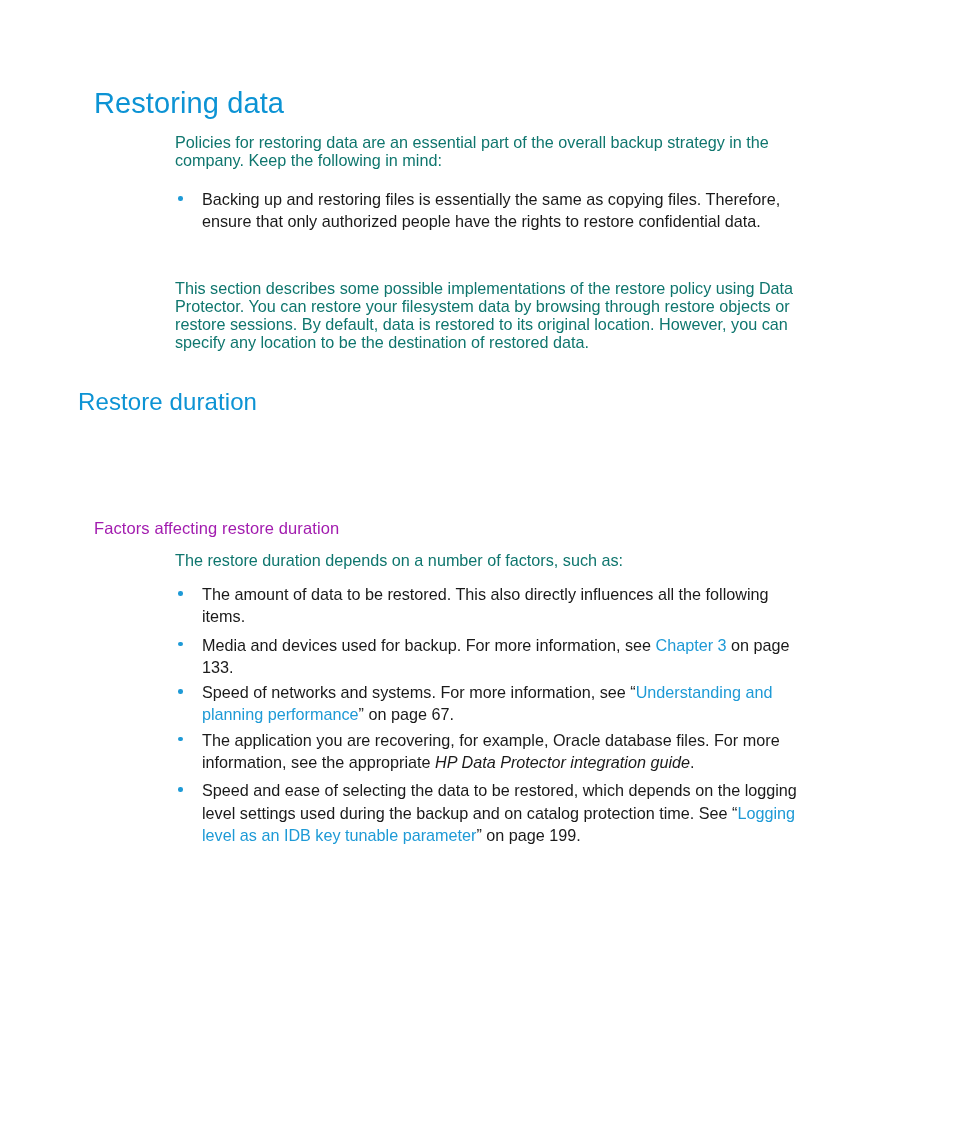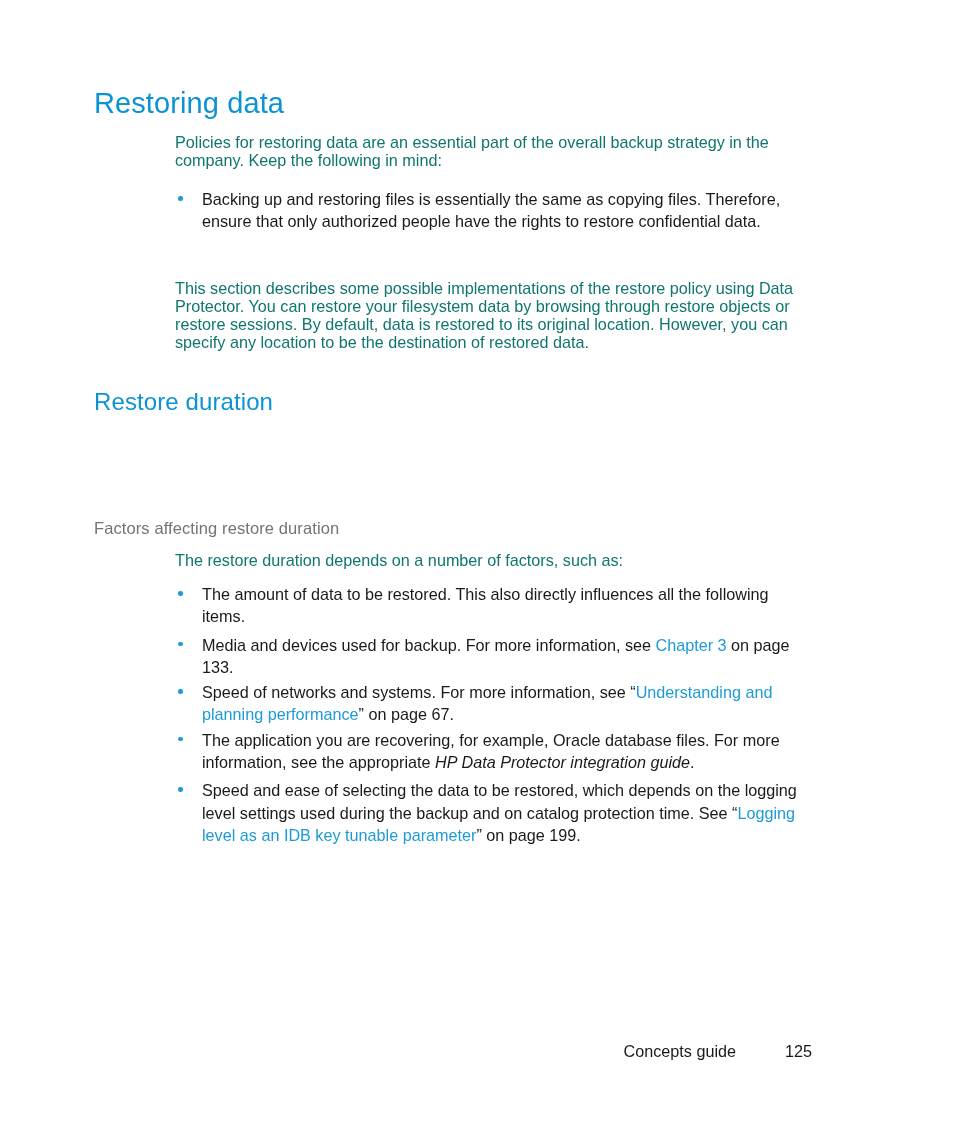--- a/index.html
+++ b/index.html
@@ -30,37 +30,37 @@
     top: 86px;
     font-size: 29px;
     line-height: 34px;
     font-weight: 400;
     color: #0c93d4;
     letter-spacing: 0.1px;
     white-space: nowrap;
   }
   .h2 {
     position: absolute;
-    left: 94px;
+    left: 78px;
     top: 388px;
     font-size: 24px;
     line-height: 28px;
     font-weight: 400;
     color: #0c93d4;
     letter-spacing: 0.1px;
     white-space: nowrap;
   }
   .h3 {
     position: absolute;
     left: 94px;
     top: 518px;
     font-size: 16.5px;
     line-height: 20px;
     font-weight: 400;
-    color: #737373;
+    color: #a21caf;
     letter-spacing: 0.1px;
     white-space: nowrap;
   }
 
   
   .para {
     position: absolute;
     left: 175px;
     width: 638px;
     font-size: 16.2px;
@@ -155,17 +155,14 @@
       <div class="bitem"><span class="dot"></span><span><span>Media and devices used for backup. For more information, see </span><a class="xref" href="#">Chapter 3</a><span> on page 133.</span></span></div>
       <div class="gap"></div>
       <div class="bitem"><span class="dot"></span><span><span>Speed of networks and systems. For more information, see “</span><a class="xref" href="#">Understanding and planning performance</a><span>” on page 67.</span></span></div>
       <div class="gap"></div>
       <div class="bitem"><span class="dot"></span><span><span>The application you are recovering, for example, Oracle database files. For more information, see the appropriate </span><em class="ital">HP Data Protector integration guide</em><span>.</span></span></div>
       <div class="gap"></div>
       <div class="gap"></div>
       <div class="bitem"><span class="dot"></span><span><span>Speed and ease of selecting the data to be restored, which depends on the logging level settings used during the backup and on catalog protection time. See “</span><a class="xref" href="#">Logging level as an IDB key tunable parameter</a><span>” on page 199.</span></span></div>
     </div>
 
-  <div class="footer">
-    <span class="fguide">Concepts guide</span><span class="fpage">125</span>
-  </div>
 
 </div>
 
 </body></html>

